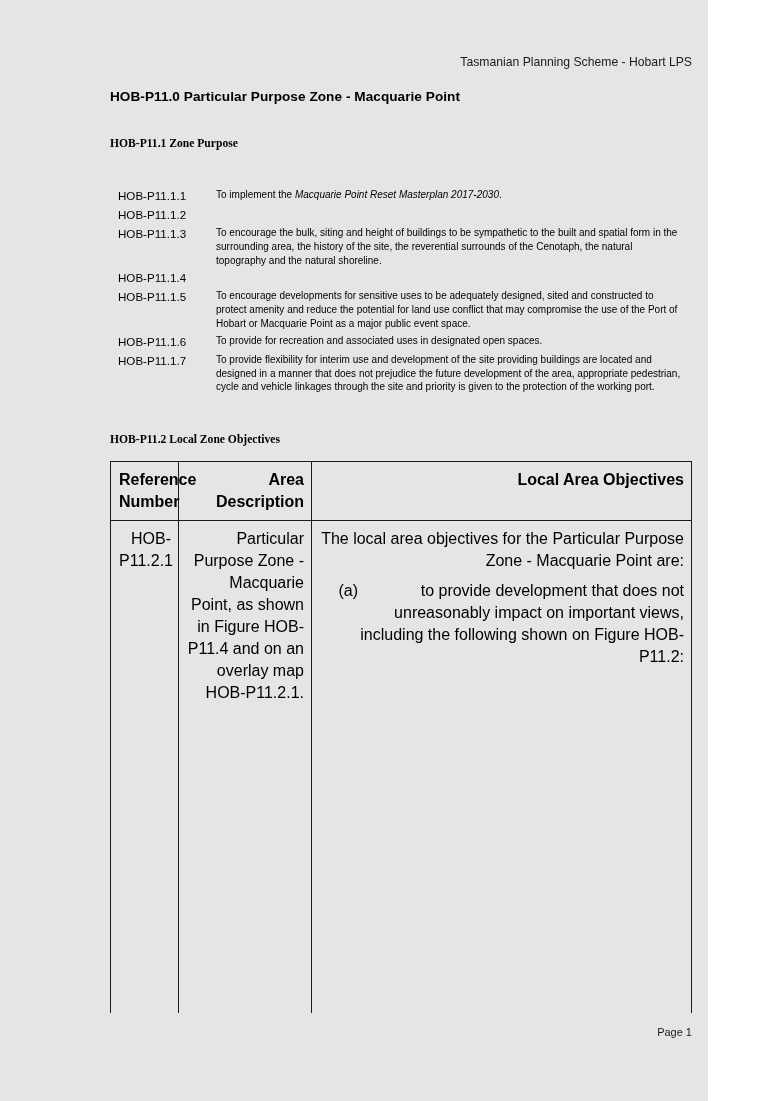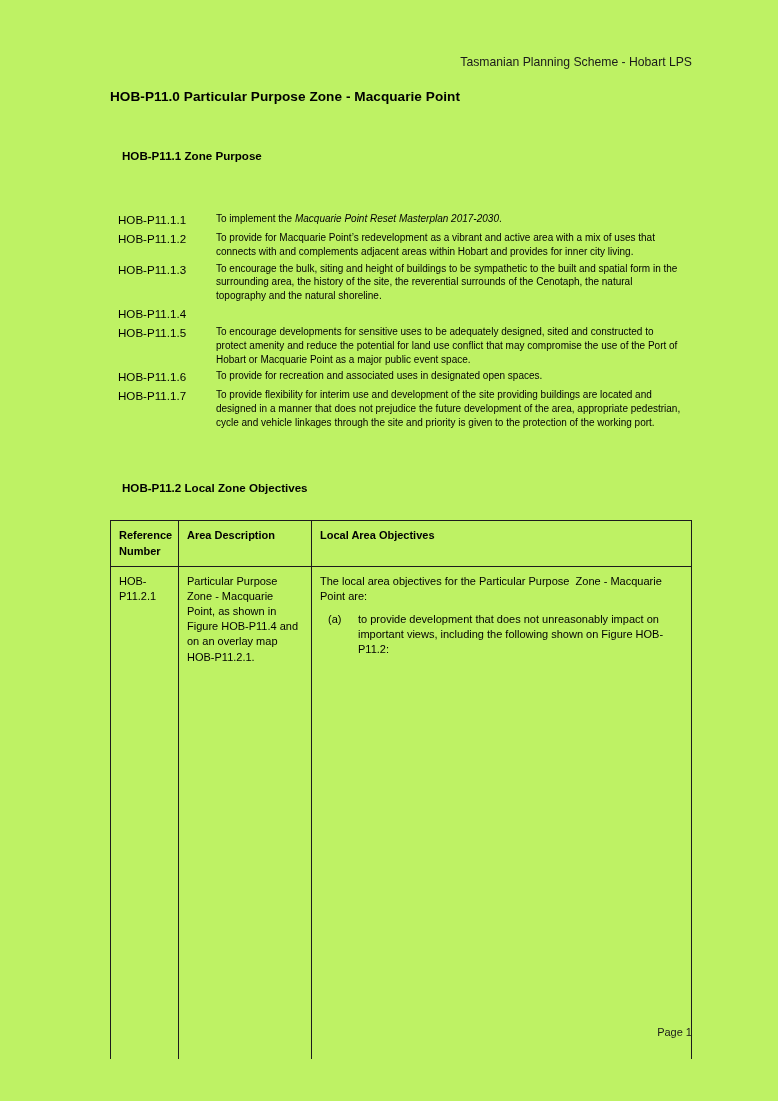--- a/index.html
+++ b/index.html
@@ -7,23 +7,23 @@
     margin: 0;
     padding: 0;
     background: #ffffff;
   }
   body {
     font-family: "Liberation Sans", sans-serif;
     color: #000000;
   }
   .page {
     position: relative;
-    width: 778px;
+    width: 708px;
     height: 1101px;
-    background: #bef264;
+    background: #e5e5e5;
     overflow: hidden;
     box-sizing: border-box;
   }
   .page-header {
     position: absolute;
     top: 55px;
     left: 110px;
     width: 582px;
     text-align: right;
     font-size: 12.2px;
@@ -50,23 +50,24 @@
     font-size: 13.6px;
     font-weight: bold;
     margin: 0 0 0 0;
     padding: 0;
     line-height: 1.35;
     letter-spacing: 0.05px;
   }
   h2.sec-heading {
     font-size: 11.6px;
     font-weight: bold;
-    margin: 12px;
+    margin: 0;
     padding: 0;
     line-height: 1.35;
+    font-family: Liberation Serif, serif;
   }
   .spacer-after-title { height: 30px; }
   .spacer-after-h2 { height: 15px; }
   .intro-line {
     font-size: 11.6px;
     line-height: 1.35;
     margin: 0;
   }
   .spacer-after-intro { height: 13px; }
 
@@ -104,23 +105,23 @@
     margin: 0;
   }
   table.lao-table th,
   table.lao-table td {
     border-left: 1.3px solid #1c1c1c;
     border-right: 1.3px solid #1c1c1c;
     border-top: 1.3px solid #1c1c1c;
     border-bottom: none;
     vertical-align: top;
     padding: 7px 7px 7px 8px;
-    font-size: 11px;
+    font-size: 16px;
     line-height: 1.38;
-    text-align: left;
+    text-align: right;
   }
   table.lao-table thead th {
     font-weight: bold;
     border-bottom: 1.3px solid #1c1c1c;
   }
   .col-ref { width: 68px; }
   .col-desc { width: 133px; }
   .col-obj { width: auto; }
 
   td.body-cell { height: 478px; }
@@ -160,21 +161,20 @@
 
     <div class="spacer-after-intro"></div>
 
     <div class="clause-list" id="clause-list">
         <div class="clause">
           <div class="clause-ref">HOB-P11.1.1</div>
           <div class="clause-text"><span>To implement the </span><i>Macquarie Point Reset Masterplan 2017-2030</i><span>.</span></div>
         </div>
         <div class="clause">
           <div class="clause-ref">HOB-P11.1.2</div>
-          <div class="clause-text"><span>To provide for Macquarie Point’s redevelopment as a vibrant and active area with a mix of uses that connects with and complements adjacent areas within Hobart and provides for inner city living.</span></div>
         </div>
         <div class="clause">
           <div class="clause-ref">HOB-P11.1.3</div>
           <div class="clause-text"><span>To encourage the bulk, siting and height of buildings to be sympathetic to the built and spatial form in the surrounding area, the history of the site, the reverential surrounds of the Cenotaph, the natural topography and the natural shoreline.</span></div>
         </div>
         <div class="clause">
           <div class="clause-ref">HOB-P11.1.4</div>
         </div>
         <div class="clause">
           <div class="clause-ref">HOB-P11.1.5</div>

